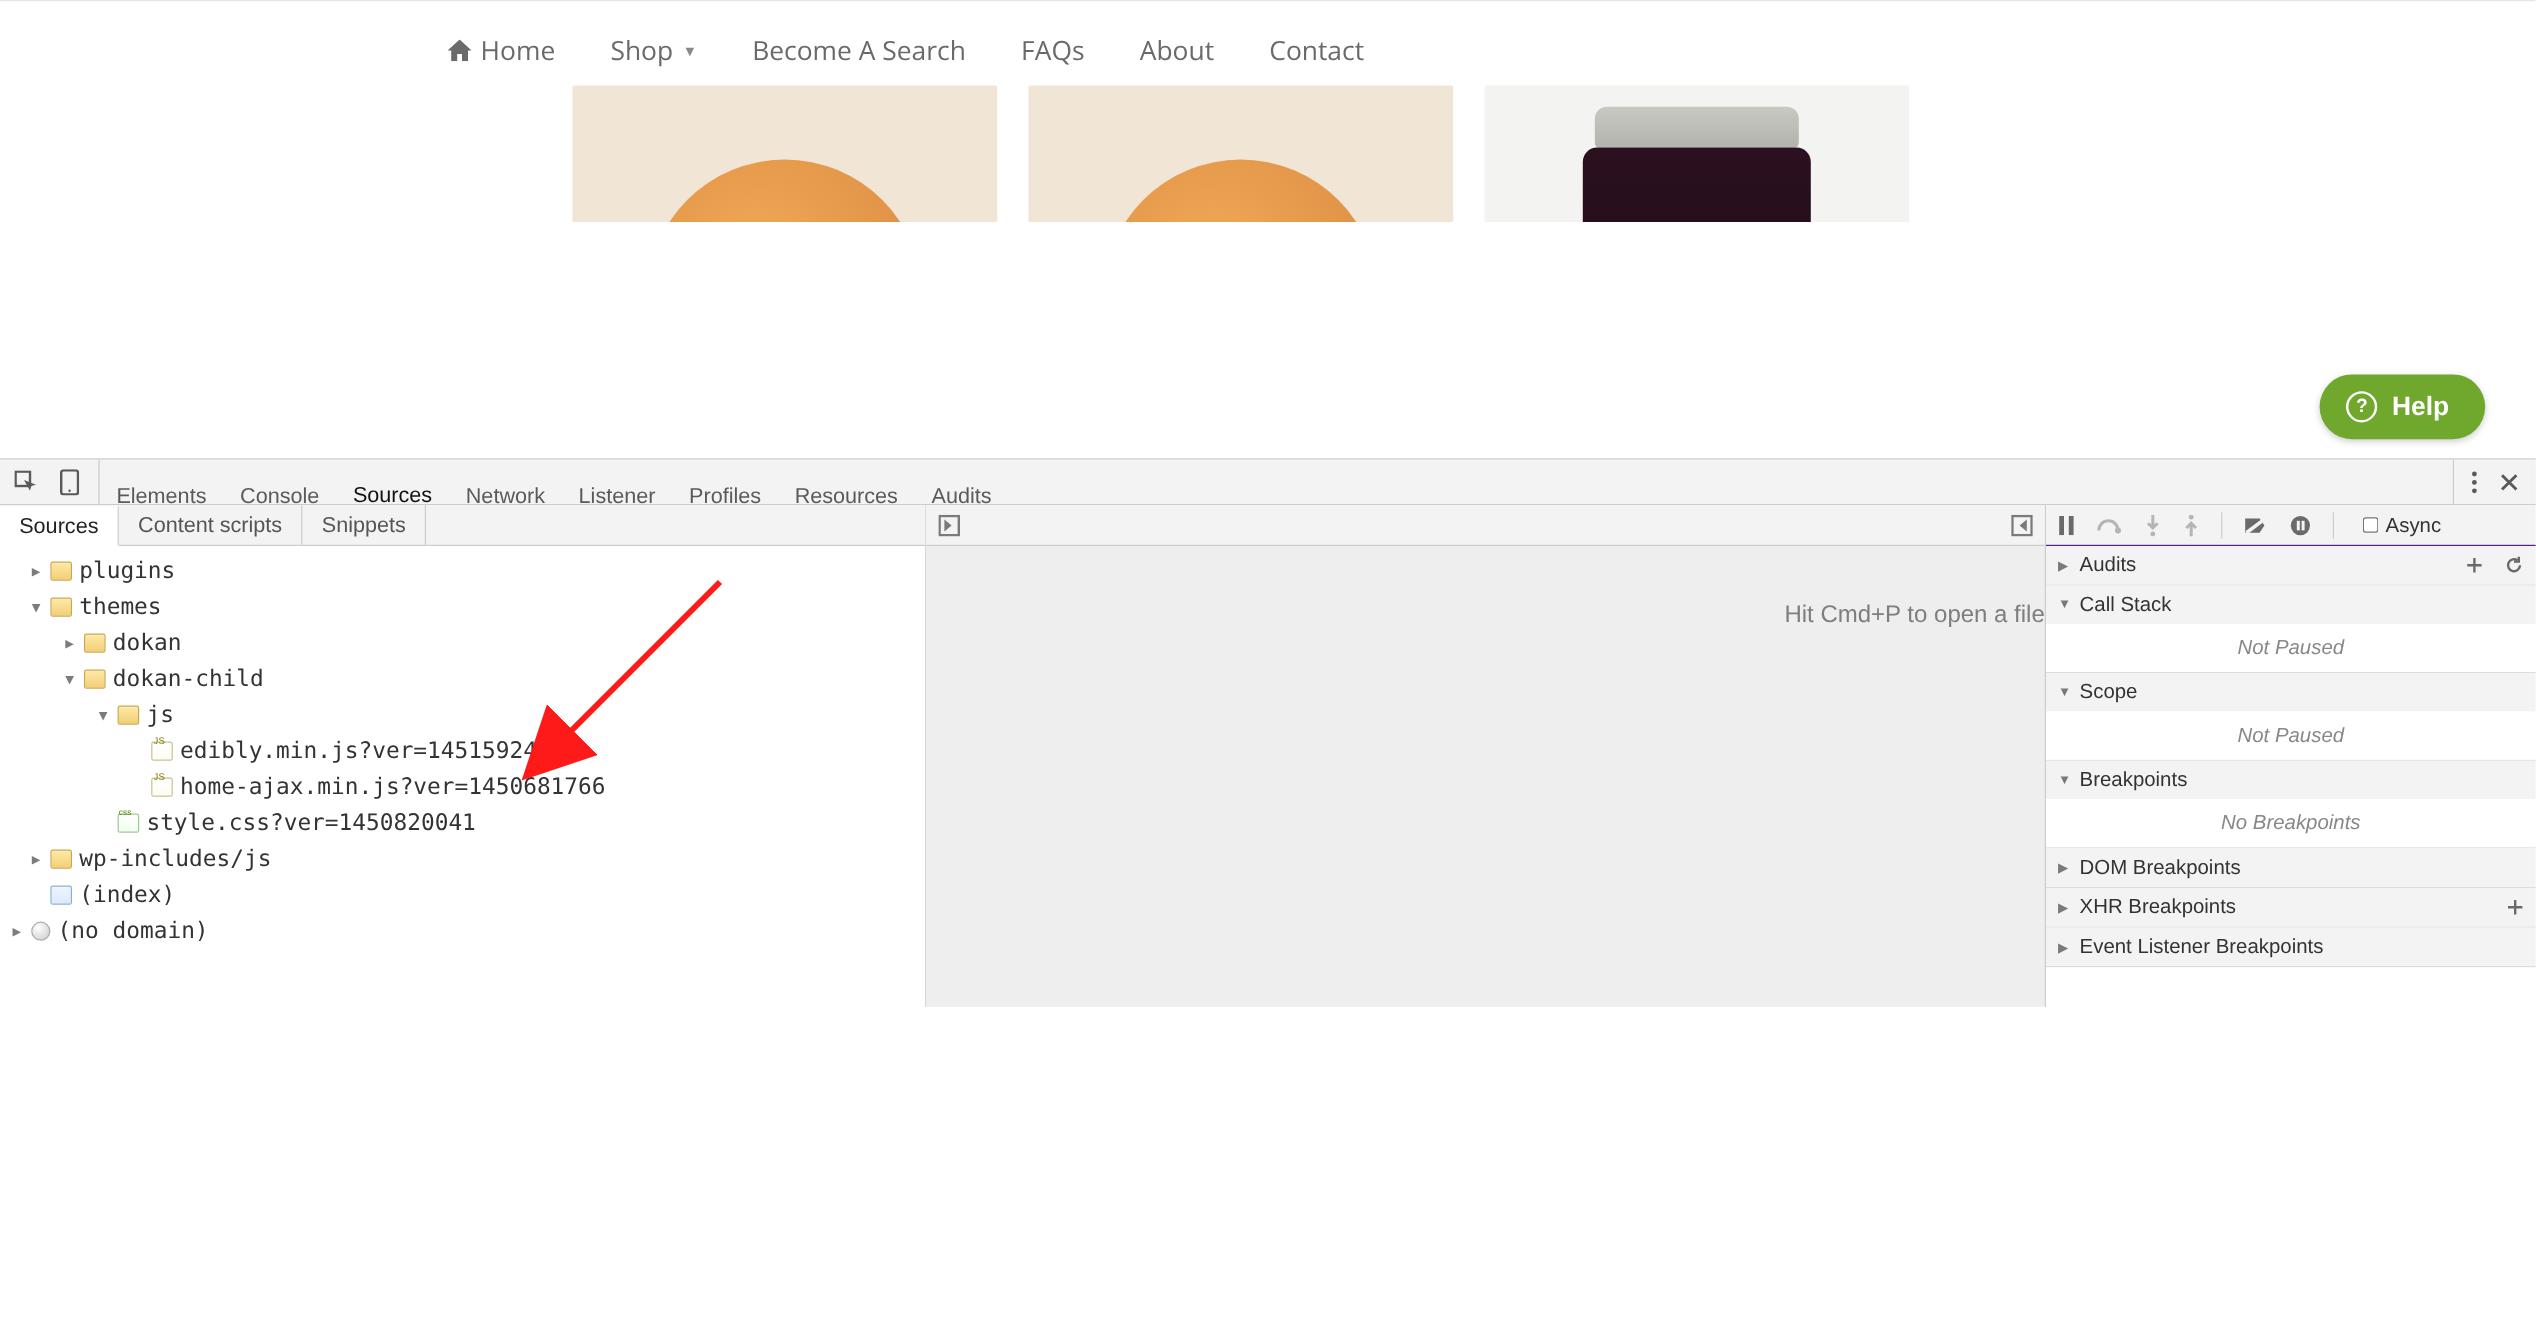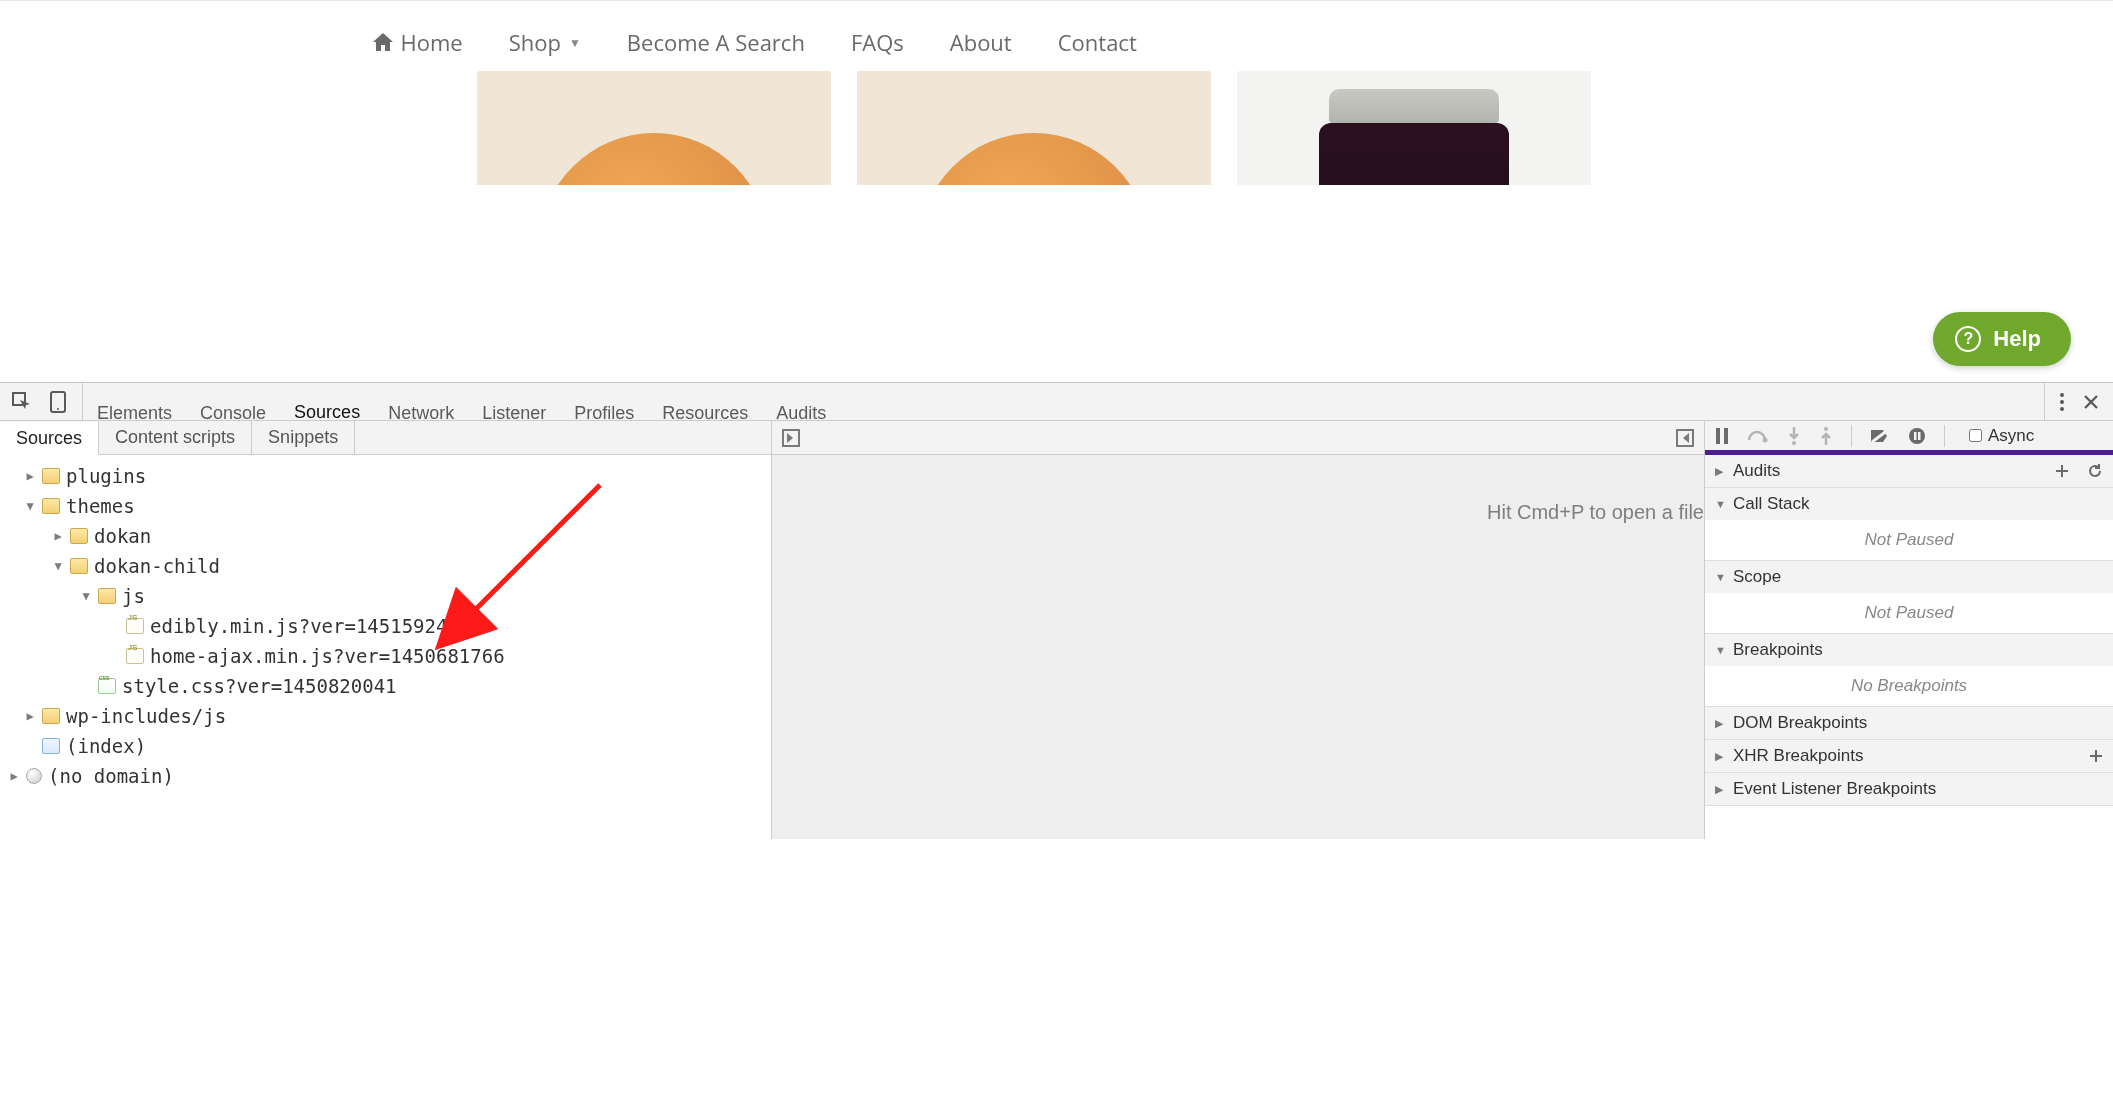--- a/index.html
+++ b/index.html
@@ -73,21 +73,21 @@
 
 .arrow-svg { position: absolute; top: 0; left: 0; pointer-events: none; }
 
 
 .editor { flex: 1; background: #eee; position: relative; border-right: 1px solid #ccc; display:flex; flex-direction:column; }
 .editor .ed-bar { height: 34px; border-bottom: 1px solid #ccc; background:#f3f3f3; display:flex; align-items:center; justify-content:space-between; padding:0 10px; }
 .editor .hint { color: #7e7e7e; font-size: 20px; text-align: right; padding-top: 46px; }
 
 
 .debug { width: 408px; display: flex; flex-direction: column; font-size: 17px; background:#fff; }
-.dbgtool { height: 34px; border-bottom: 5px solid #4c1d95; display: flex; align-items: center; padding: 0 10px; gap: 18px; color: #8a8a8a; background:#f3f3f3; }
+.dbgtool { height: 34px; border-bottom: 1px solid #4c1d95; display: flex; align-items: center; padding: 0 10px; gap: 18px; color: #8a8a8a; background:#f3f3f3; }
 .dbgtool .sep { width:1px; height:22px; background:#ccc; }
 .dbgtool .async { margin-left: 6px; display:flex; align-items:center; gap:6px; color:#333; }
 .sect { border-bottom: 1px solid #ddd; }
 .sect .hd { background: #f3f3f3; padding: 6px 10px; display: flex; align-items: center; gap: 6px; color: #333; }
 .sect .hd .tw { color:#7a7a7a; font-size:11px; width:12px; }
 .sect .hd .sp { flex:1; }
 .sect .body { padding: 10px 0; text-align: center; color: #888; font-style: italic; background:#fff; }
 
 
 svg { display:block; }

